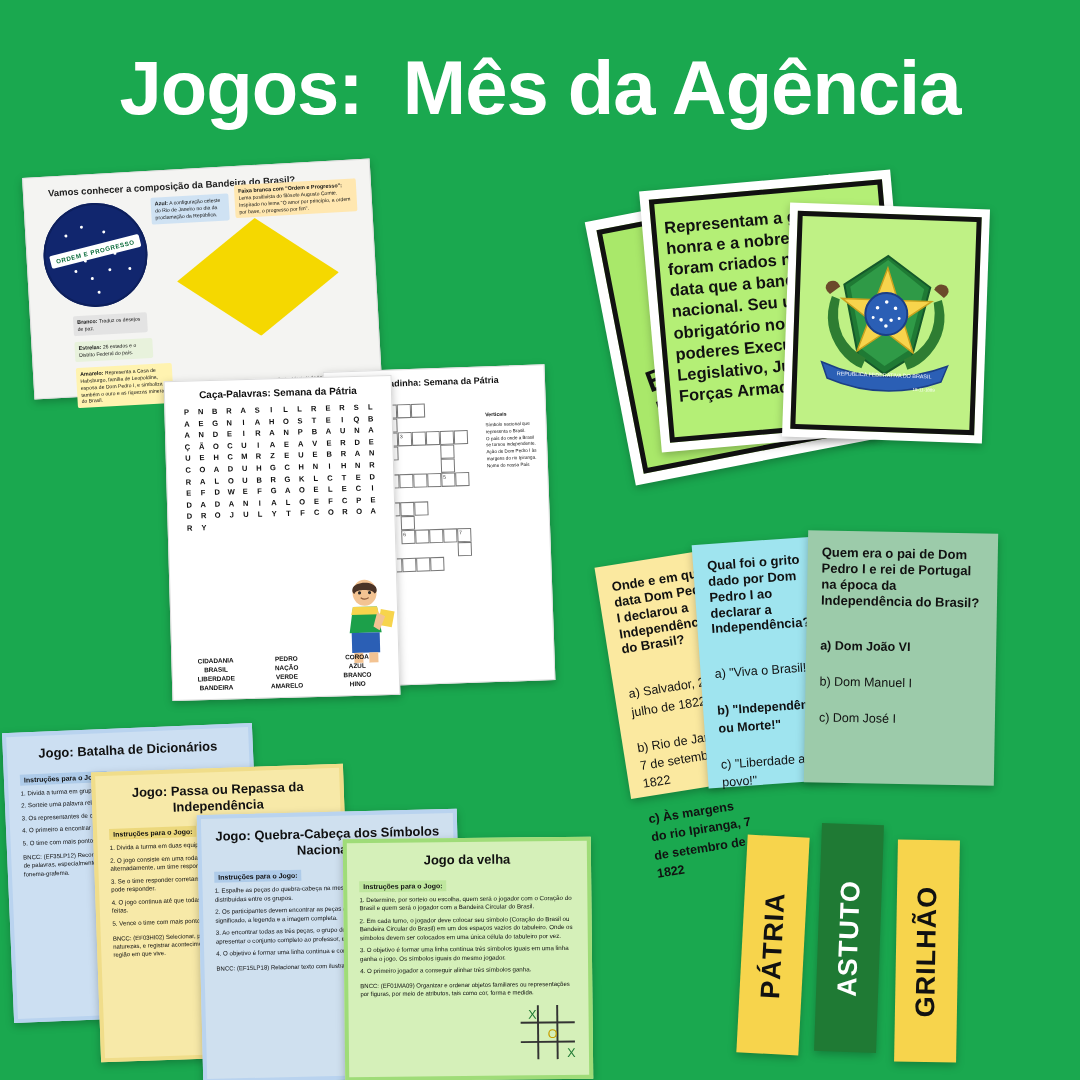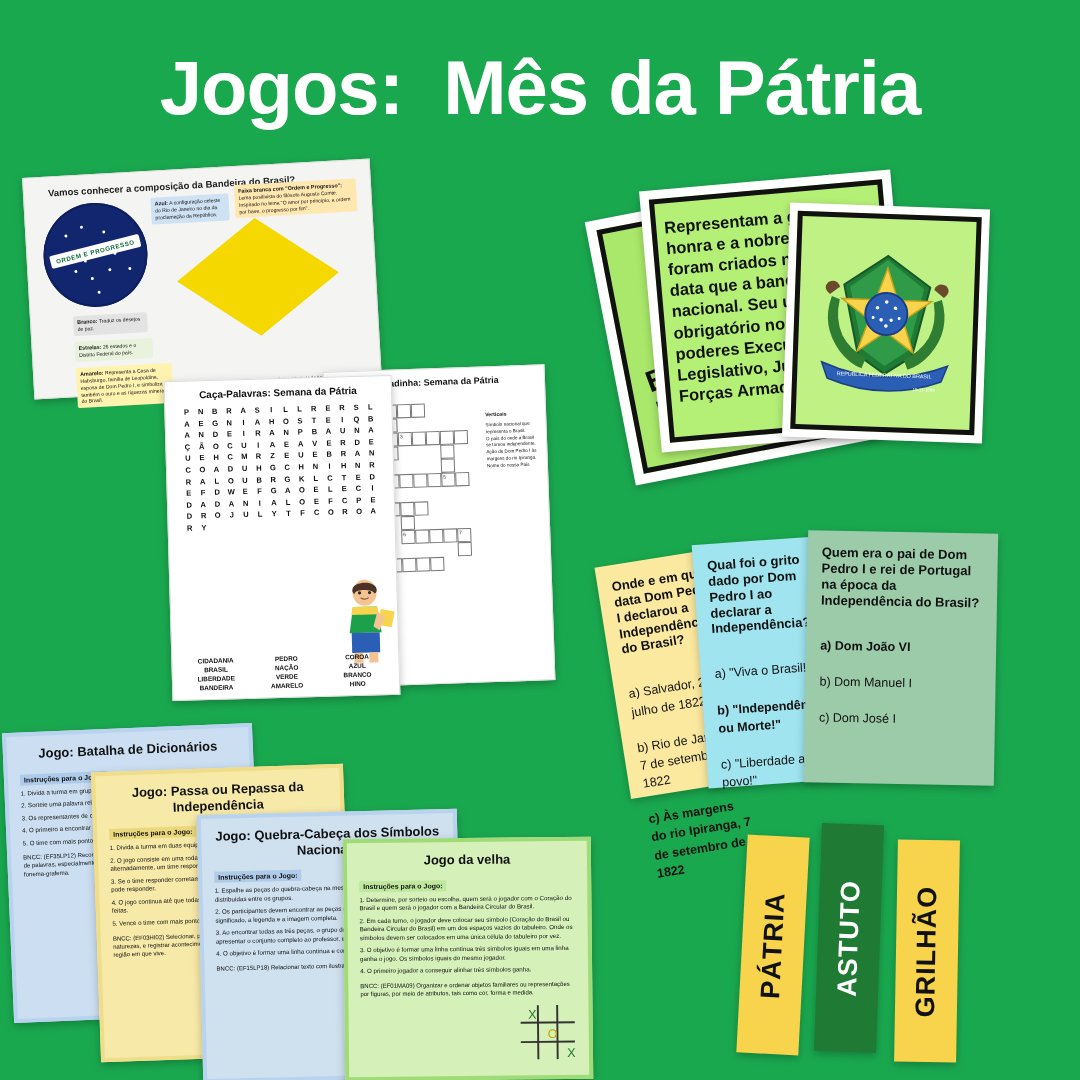--- a/index.html
+++ b/index.html
@@ -175,21 +175,21 @@
   .strip span { transform:rotate(-90deg); white-space:nowrap; }
   #s1 { left:742px; top:836px; width:62px; height:218px; background:#f7d44c; color:#111; transform:rotate(3deg); }
   #s2 { left:818px; top:824px; width:62px; height:228px; background:#1f7a34; color:#fff; transform:rotate(2deg); }
   #s3 { left:896px; top:840px; width:62px; height:222px; background:#f7d44c; color:#111; transform:rotate(1deg); }
 </style>
 </head>
 <body>
 
 <div class="stage">
 
-  <div class="title">Jogos:  Mês da Pátria</div>
+  <div class="title">Jogos:  Mês da Agência</div>
 
   <div class="card" id="bandeira">
     <div class="bw-title">Vamos conhecer a composição da Bandeira do Brasil?</div>
 
     <div class="circle">
       <div class="star" style="left:22px;top:30px"></div>
       <div class="star" style="left:38px;top:22px"></div>
       <div class="star" style="left:60px;top:28px"></div>
       <div class="star" style="left:78px;top:40px"></div>
       <div class="star" style="left:30px;top:66px"></div>

